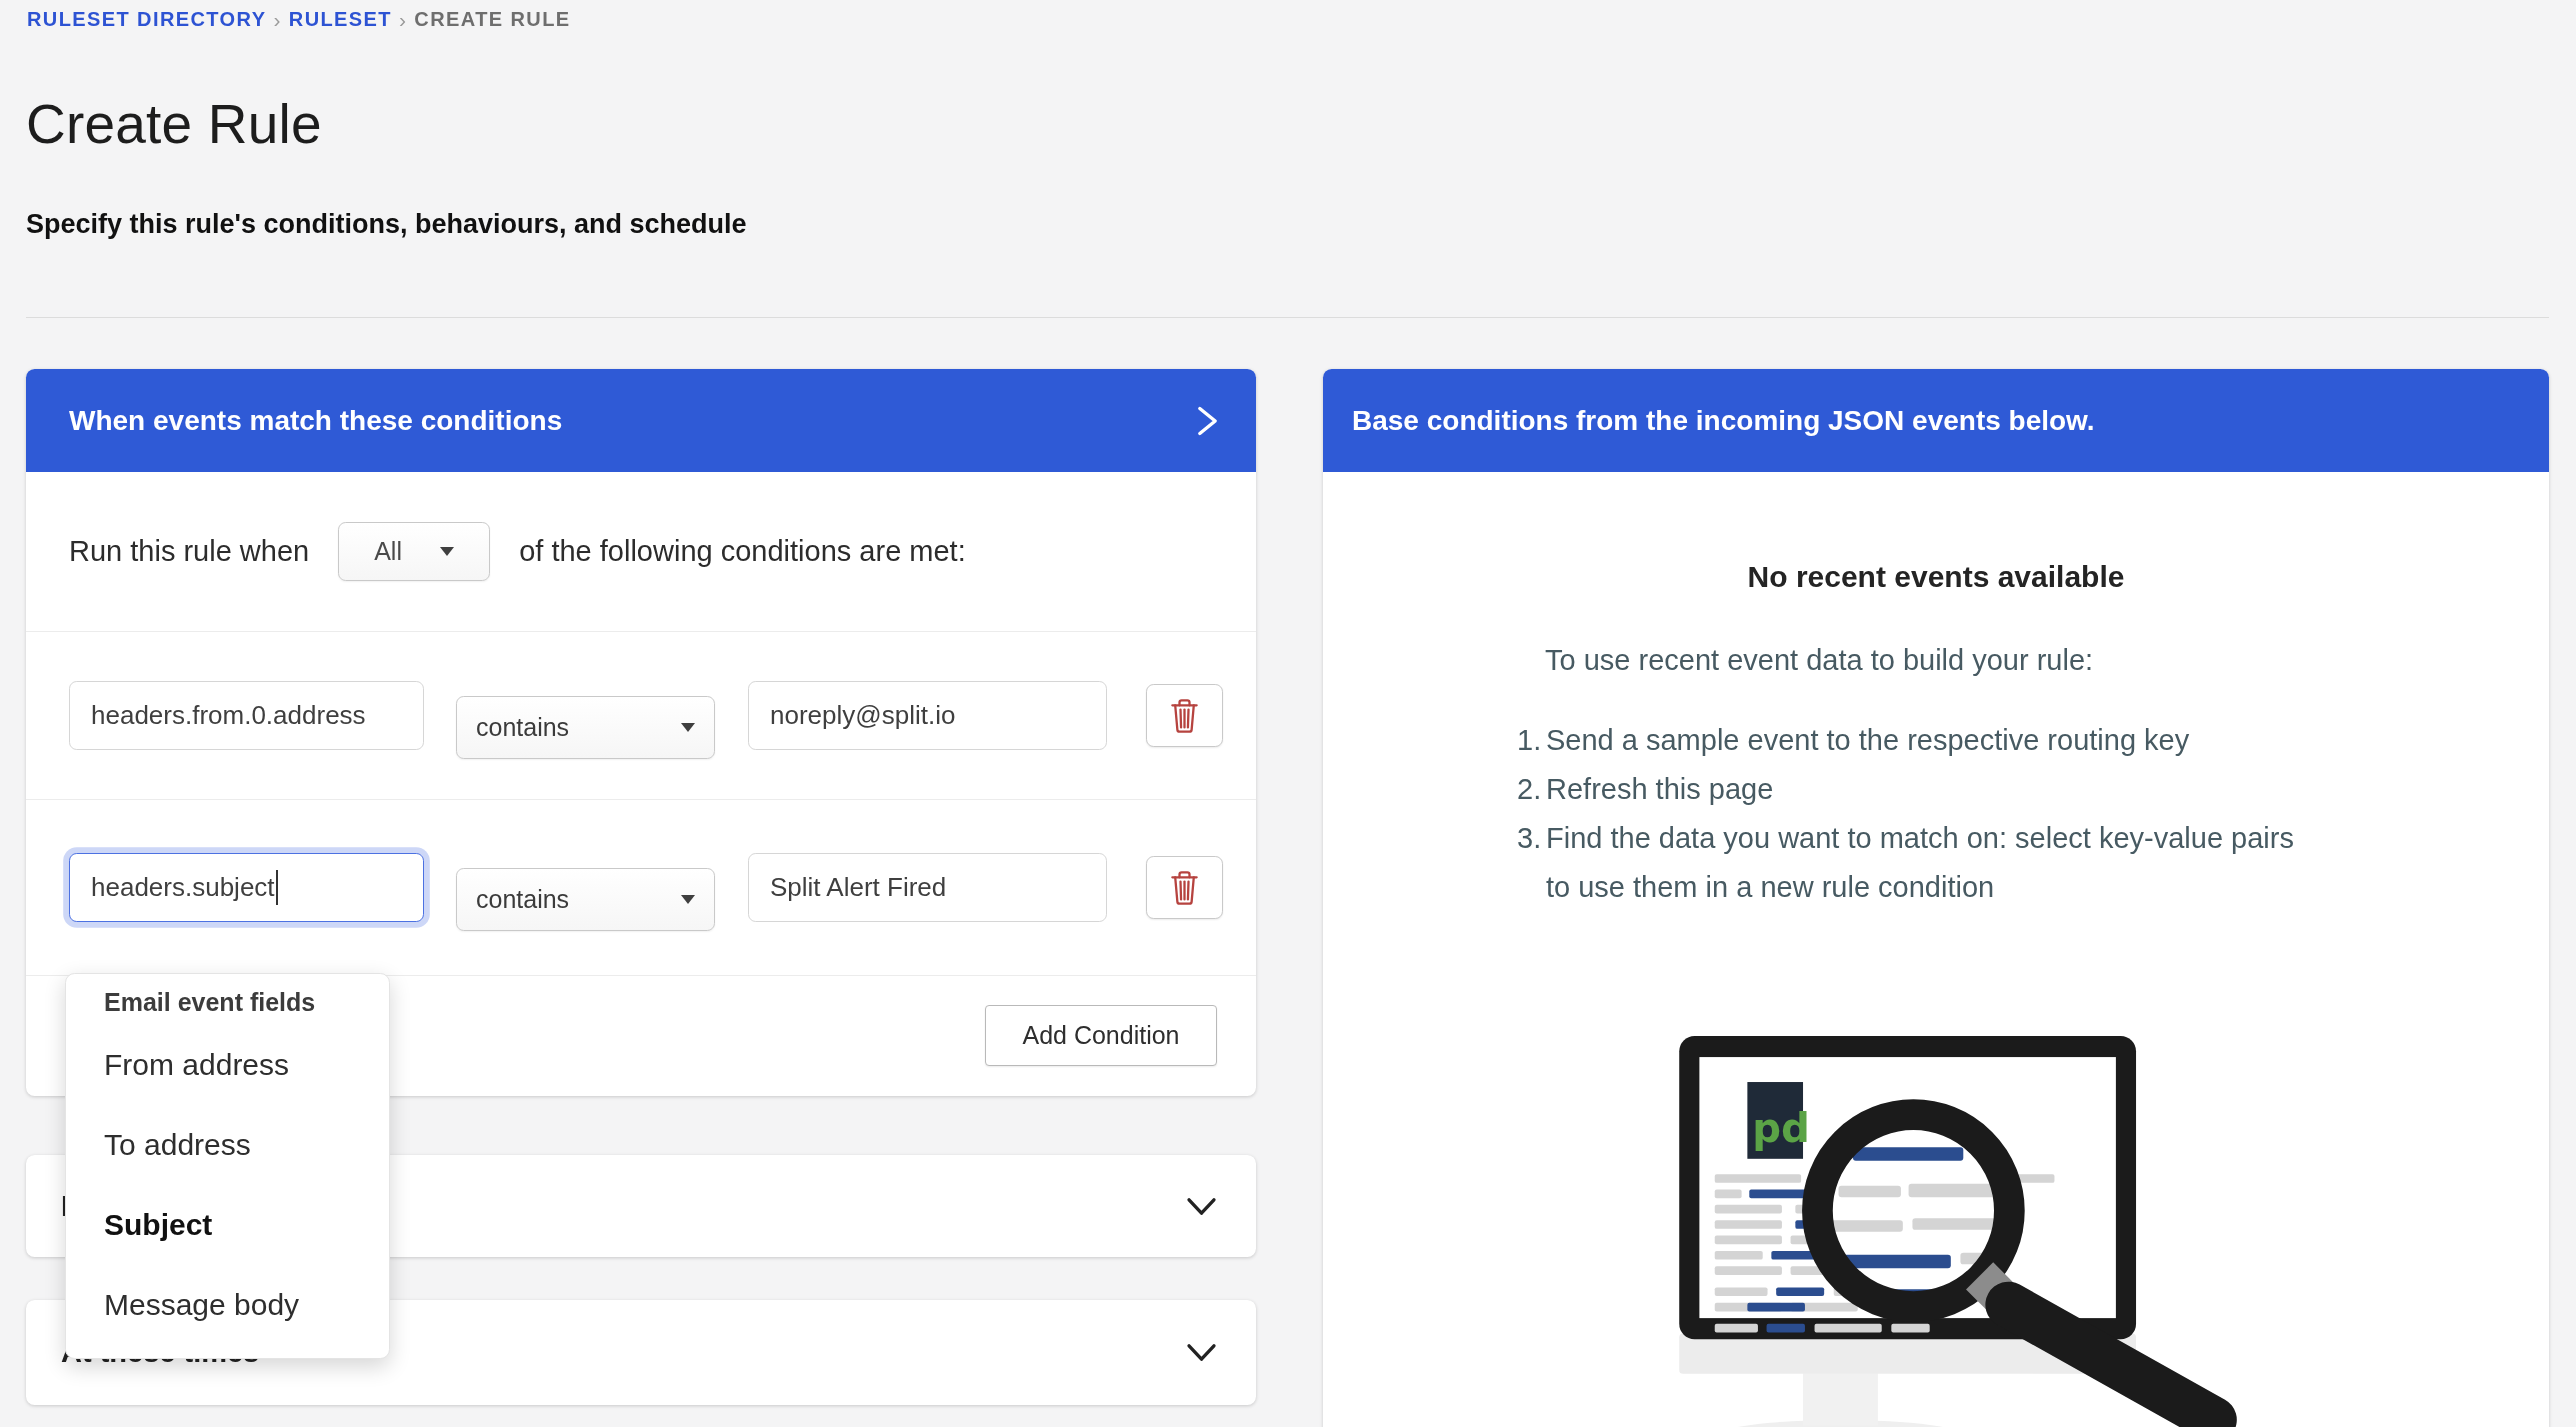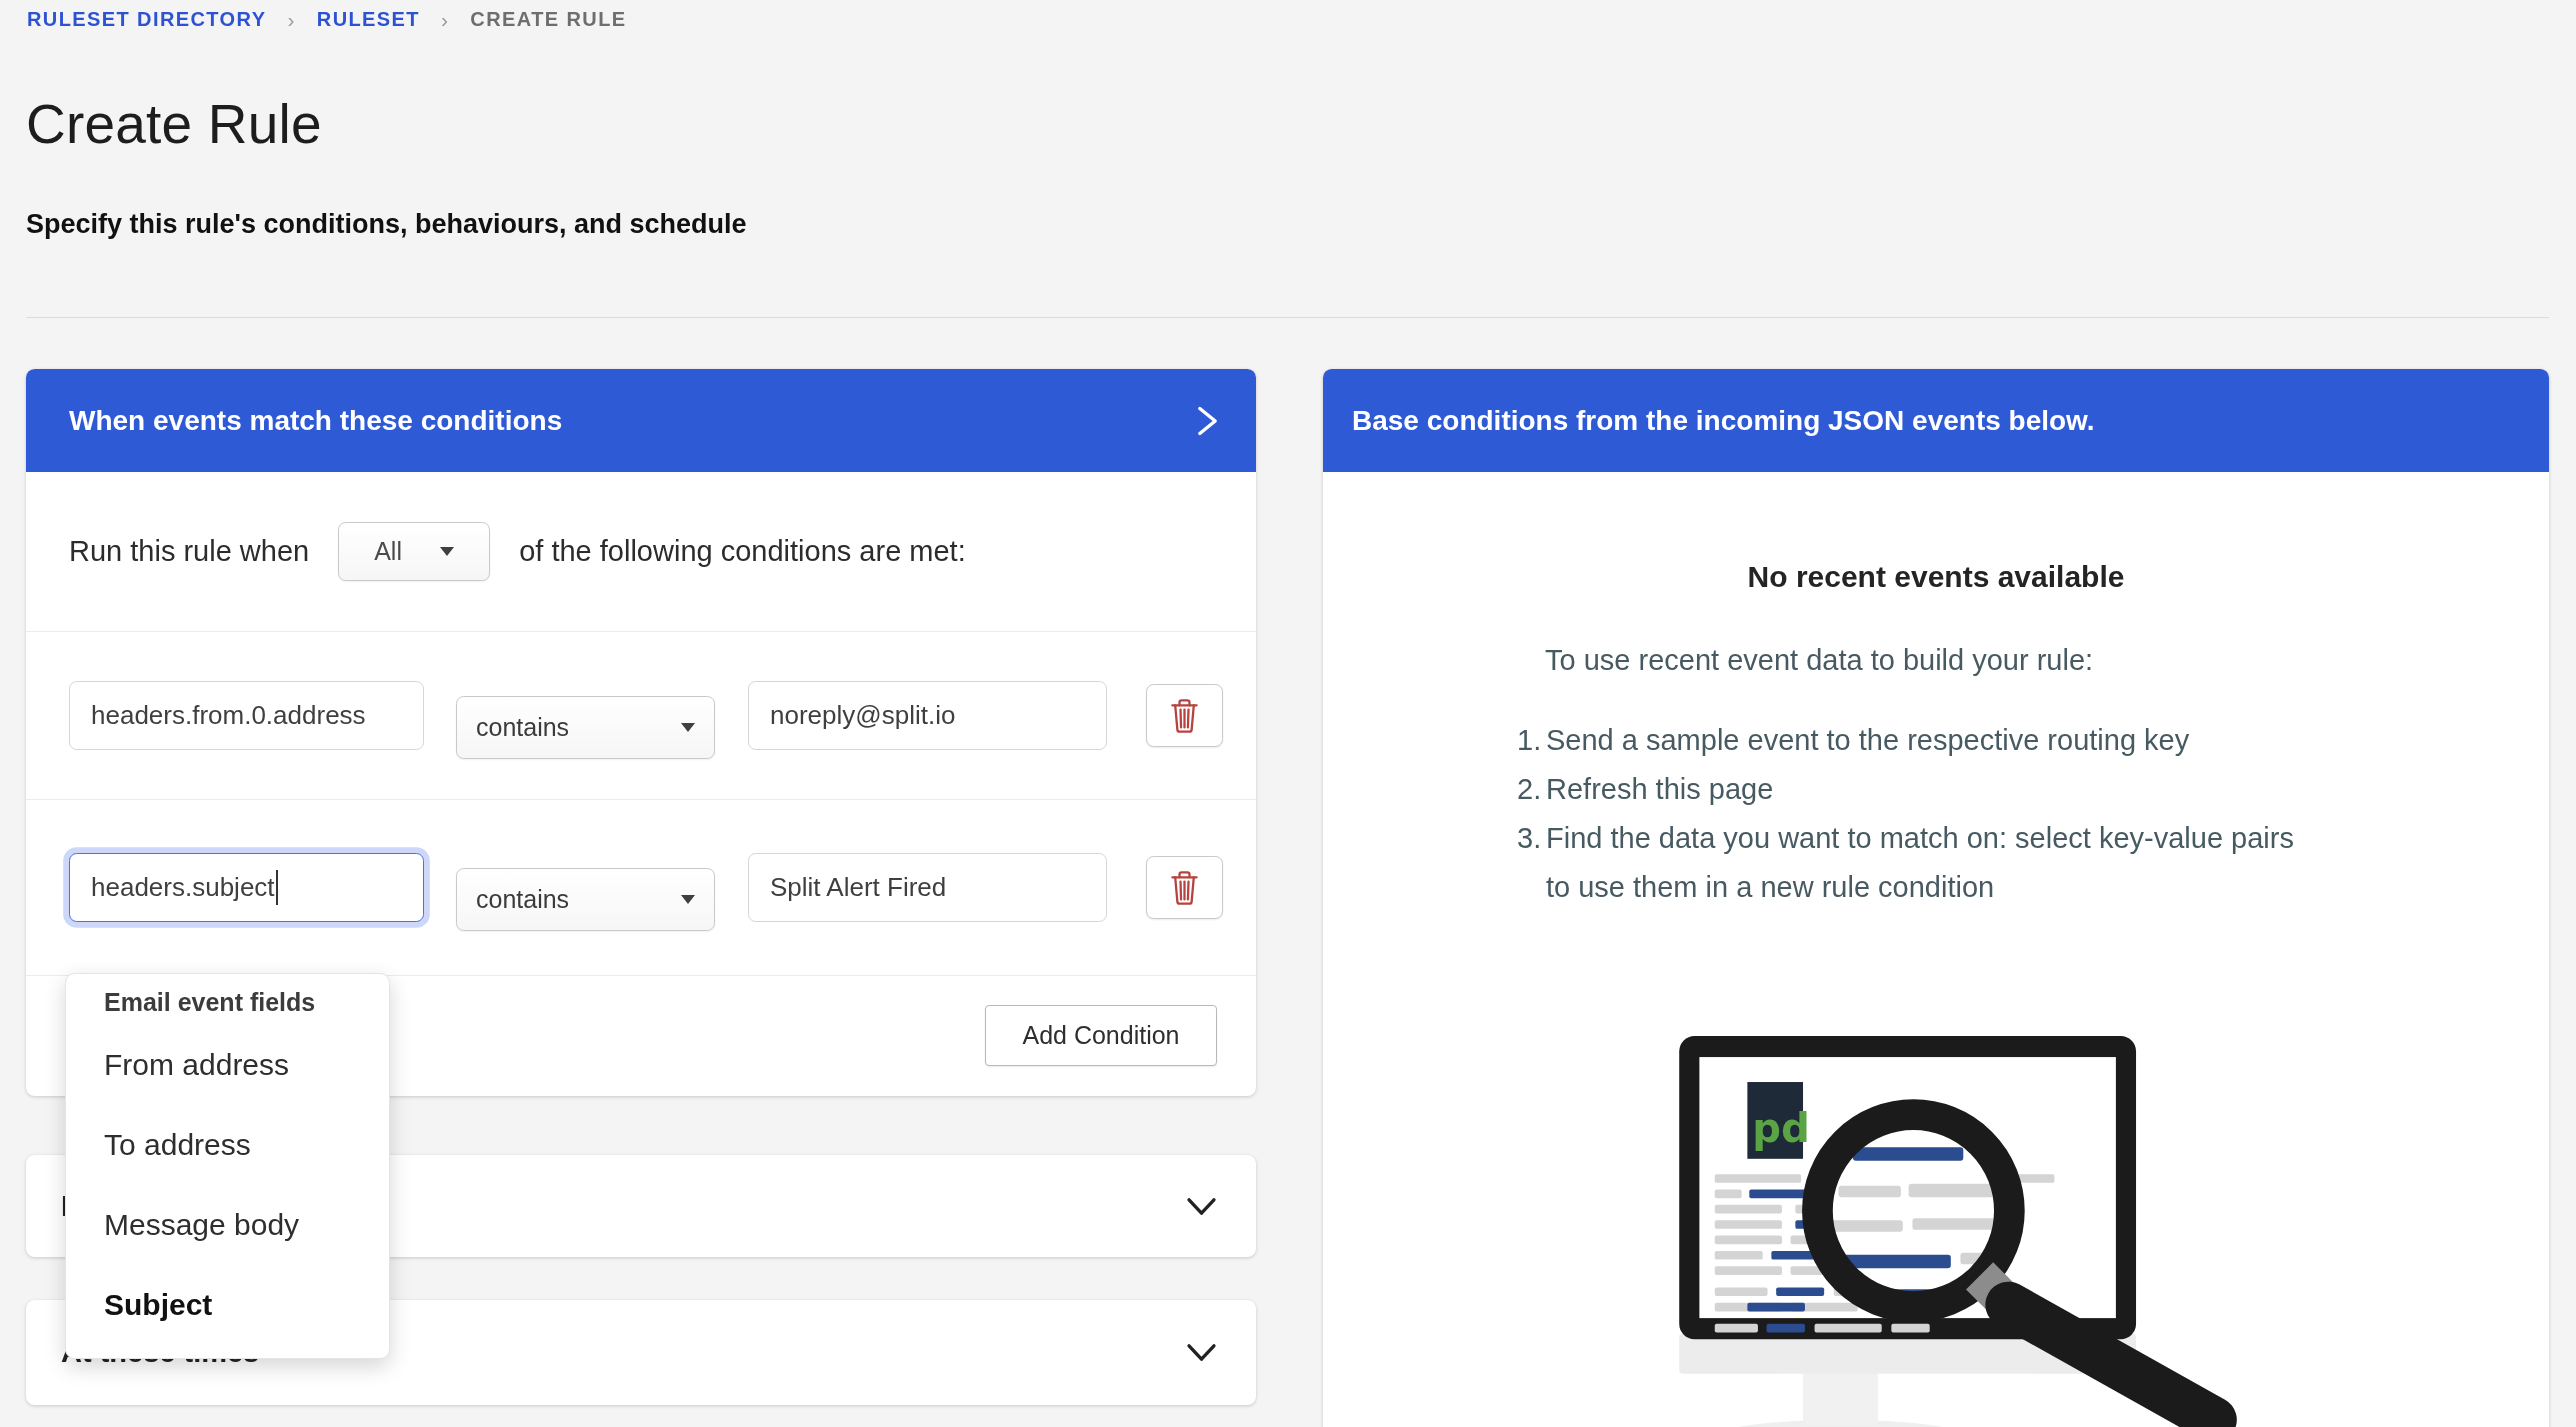--- a/index.html
+++ b/index.html
@@ -4,21 +4,21 @@
 <style>
   * { margin:0; padding:0; box-sizing:border-box; }
   html,body { width:2576px; height:1427px; }
   body {
     position:relative; overflow:hidden;
     background:#f4f4f5;
     font-family:"Liberation Sans", sans-serif;
     color:#2b2b2b;
   }
   
-  .breadcrumb { position:absolute; left:27px; top:7.7px; font-size:20px; font-weight:600; letter-spacing:1.4px; display:flex; align-items:center; gap:21px; }
+  .breadcrumb { position:absolute; left:27px; top:7.7px; font-size:20px; font-weight:600; letter-spacing:1.4px; display:flex; align-items:center; gap:7px; }
   .crumb-link { color:#2d53d3; cursor:pointer; }
   .crumb-sep { color:#9a9a9a; font-weight:400; font-size:21px; }
   .crumb-current { color:#6e6e6e; }
   
   .page-title { position:absolute; left:26px; top:92px; font-size:55px; font-weight:400; color:#1d1d1d; letter-spacing:0.2px; }
   .page-subtitle { position:absolute; left:26px; top:209px; font-size:27px; font-weight:700; color:#111; }
   .head-divider { position:absolute; left:26px; top:317px; width:2523px; height:1px; background:#dcdcdc; }
   
   .card { position:absolute; background:#fff; border-radius:8.6px; box-shadow:0 1px 3.8px rgba(0,0,0,0.18); }
   .card-header { height:103px; background:#2f5ad6; border-radius:8.6px 8.6px 0 0; display:flex; align-items:center; color:#fff; font-size:28px; font-weight:700; }
@@ -189,22 +189,22 @@
   <span class="section-label">At these times</span>
   <svg class="chev-down" viewBox="0 0 34 24" fill="none">
     <polyline points="4,5 17,19 30,5" stroke="#222" stroke-width="3.5" fill="none" stroke-linecap="round" stroke-linejoin="round"></polyline>
   </svg>
 </section>
 
 <div id="field-dropdown">
   <div class="dd-header">Email event fields</div>
   <div class="dd-item">From address</div>
   <div class="dd-item">To address</div>
+  <div class="dd-item selected">Subject</div>
   <div class="dd-item">Message body</div>
-  <div class="dd-item selected">Subject</div>
 </div>
 
 <section class="card" id="events-card">
   <div class="card-header">
     <span>Base conditions from the incoming JSON events below.</span>
   </div>
 
   <div class="empty-title">No recent events available</div>
   <div class="empty-intro">To use recent event data to build your rule:</div>
 

